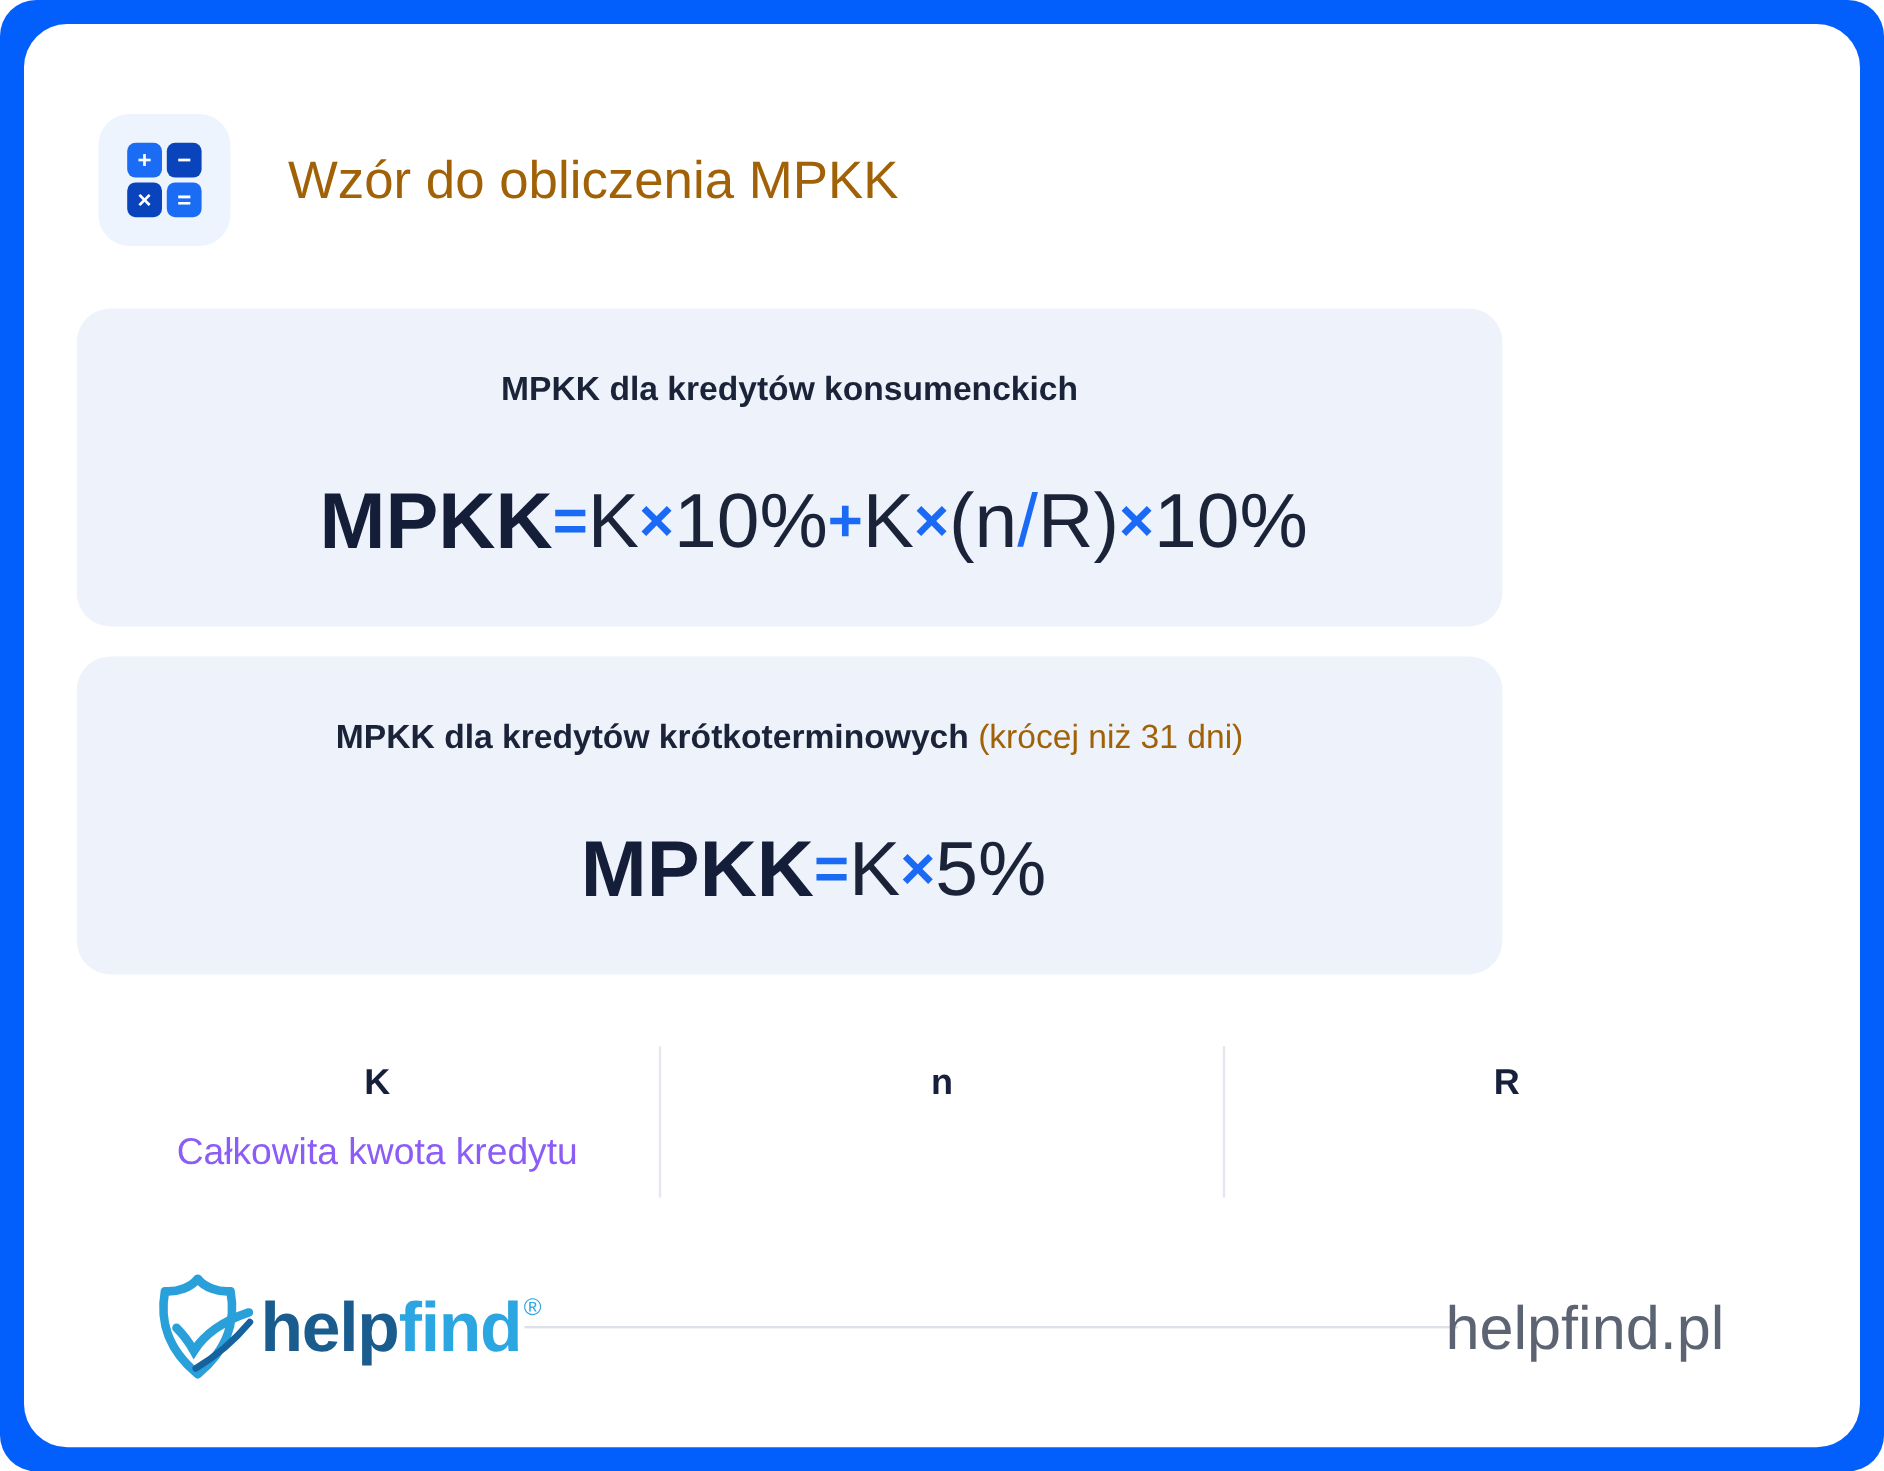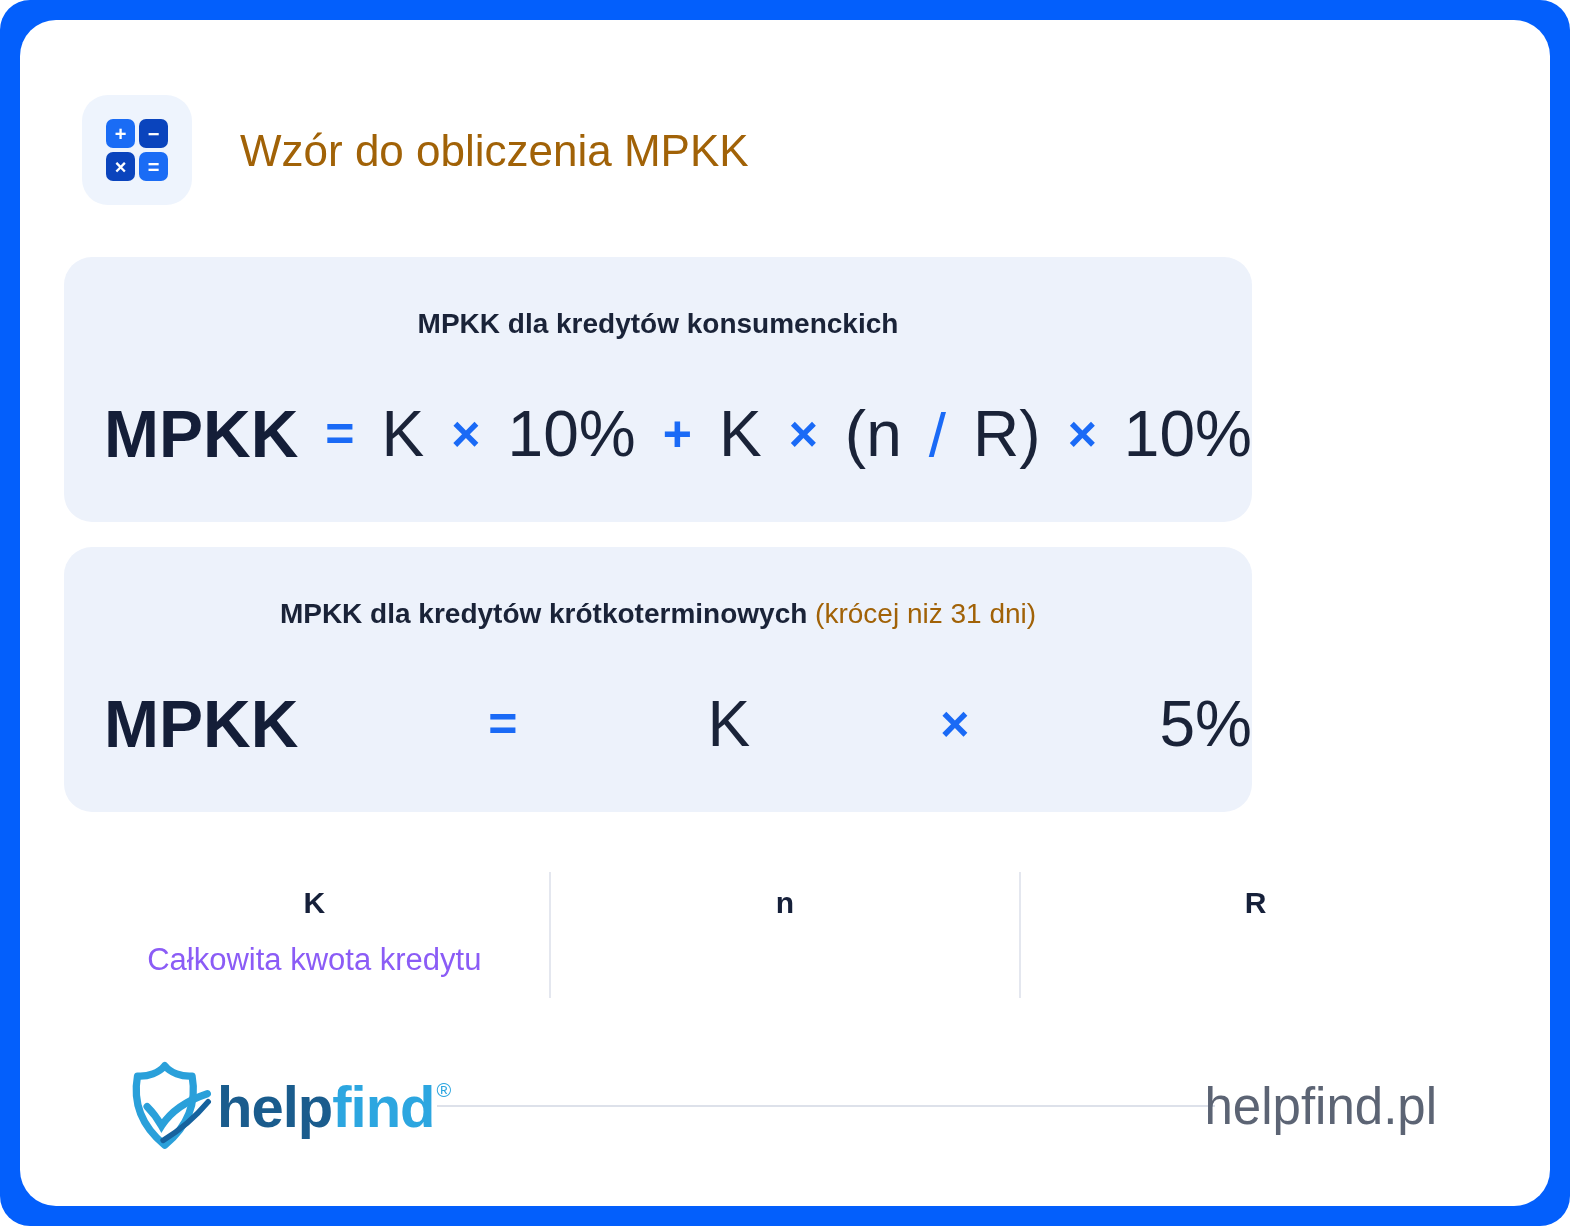--- a/index.html
+++ b/index.html
@@ -37,21 +37,21 @@
   }
   .fbox1{top:257px;}
   .fbox2{top:547px;}
   .fbox-title{
     position:absolute;top:50px;left:0;right:0;text-align:center;
     font-size:28px;line-height:34px;color:#1a2338;font-weight:700;
   }
   .fbox-title .sub{font-weight:400;color:#a16207;}
   .formula{
     position:absolute;top:131px;left:0;right:0;height:92px;
-    display:flex;justify-content:space-between;align-items:center;gap:24px;
+    display:flex;justify-content:center;align-items:center;
     white-space:nowrap;
     padding-left:40px;
   }
   .f-var{font-weight:700;font-size:66px;color:#141e38;}
   .f-term{font-weight:400;font-size:64px;color:#1a2338;}
   .f-op{font-weight:700;font-size:50px;color:#1a6af6;}
   .f-slash{font-weight:400;font-size:62px;color:#1a6af6;}
 
   
   .legend{position:absolute;left:80px;top:872px;width:1410px;display:flex;}

